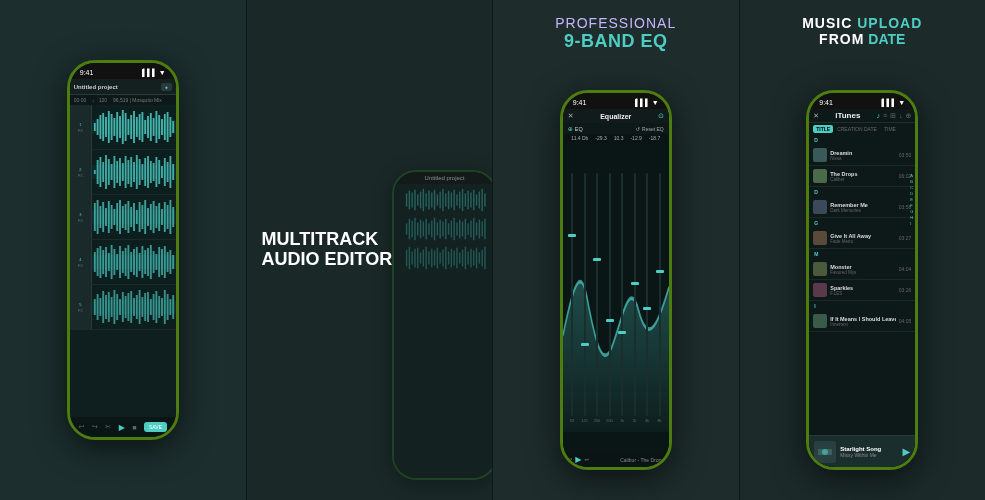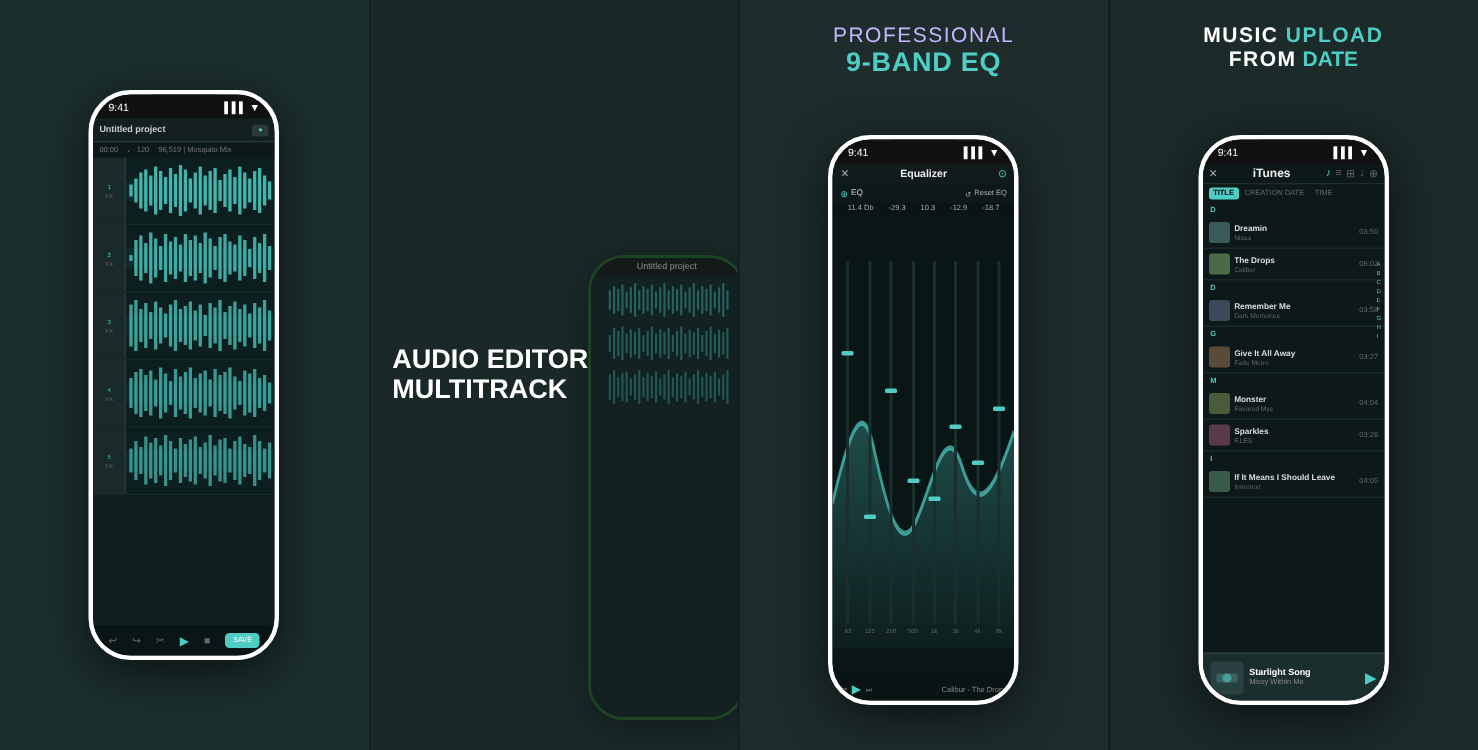--- a/index.html
+++ b/index.html
@@ -24,25 +24,25 @@
       overflow: hidden;
     }
 
     .panel-1 { background: #1c2e2e; }
     .panel-2 { background: #1a2828; }
     .panel-3 { background: #1e2c2c; }
     .panel-4 { background: #1c2a2a; }
 
     
     .phone {
-      width: 127px;
+      width: 112px;
       height: 380px;
       background: #111;
       border-radius: 28px;
-      border: 3px solid #ffffff;
+      border: 3px solid #4d7c0f;
       position: relative;
       overflow: hidden;
       box-shadow: 0 8px 32px rgba(0,0,0,0.6);
     }
 
     .phone-notch {
       position: absolute;
       top: 0;
       left: 50%;
       transform: translateX(-50%);
@@ -825,22 +825,22 @@
               <rect x="80" y="9" width="1.5" height="12"></rect>
               <rect x="83" y="6" width="1.5" height="18"></rect>
               <rect x="86" y="3" width="1.5" height="24"></rect>
             </g>
         </svg>
       </div>
     </div>
   </div>
 
   <div class="promo-text">
+    <div class="promo-sub">MULTITRACK</div>
     <div class="promo-sub">AUDIO EDITOR</div>
-    <div class="promo-sub">MULTITRACK</div>
   </div>
 
 </div>
 
 <div class="panel-divider"></div>
 
 <div class="panel panel-3">
 
   <div class="panel-3-promo">
     <div class="p3-promo-line1">PROFESSIONAL</div>

